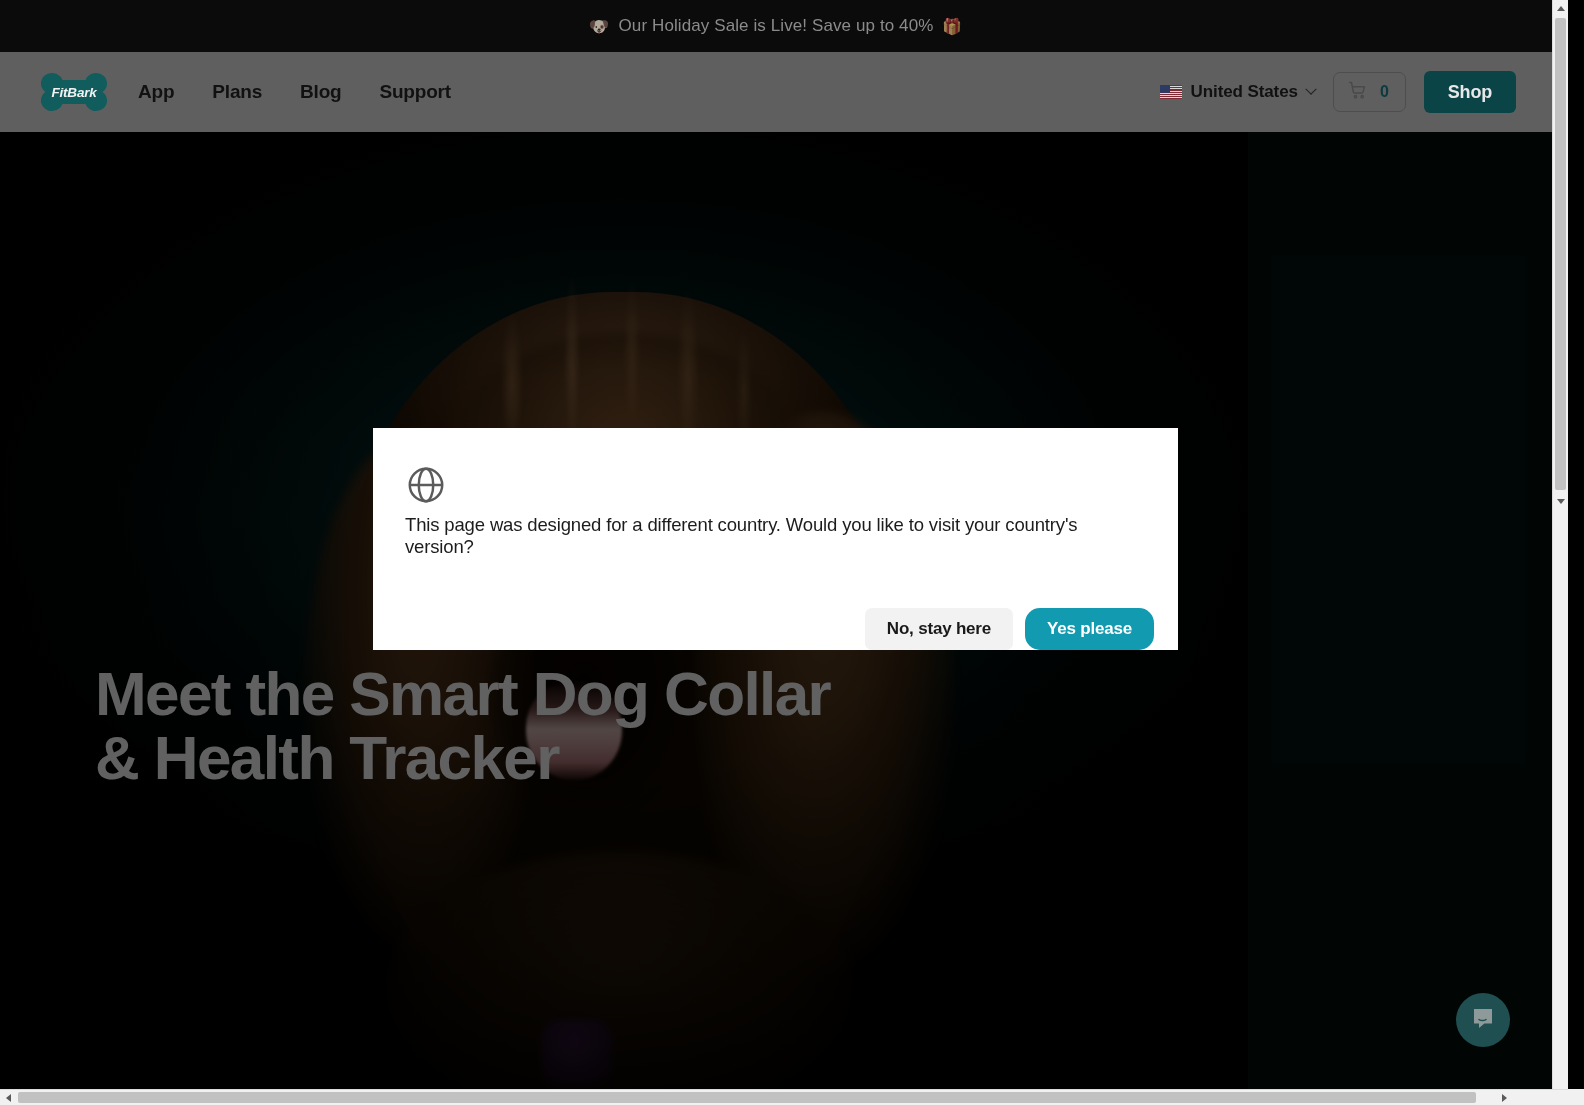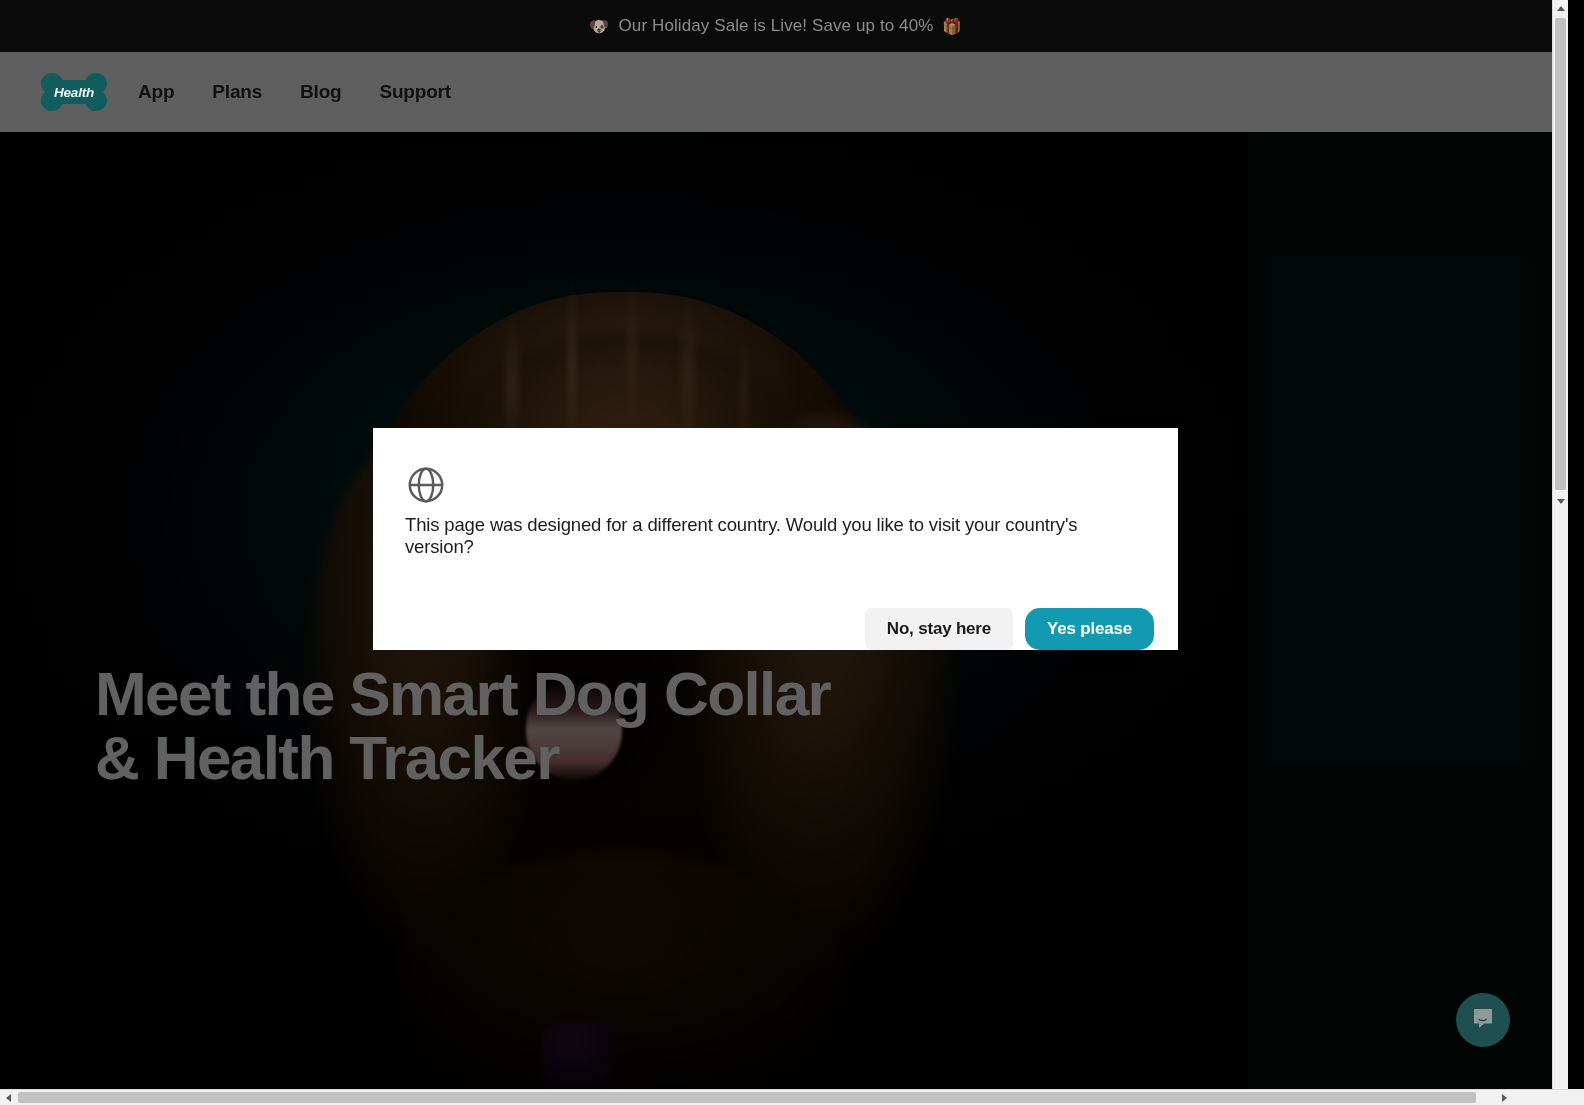--- a/index.html
+++ b/index.html
@@ -491,30 +491,52 @@
       </div>
     </div>
 
     <div id="header">
       <div class="logo">
         <div class="bone-lobe bl1"></div>
         <div class="bone-lobe bl2"></div>
         <div class="bone-lobe bl3"></div>
         <div class="bone-lobe bl4"></div>
         <div class="bone-mid"></div>
-        <div class="logo-text">Health</div>
+        <div class="logo-text">FitBark</div>
       </div>
 
       <div class="nav-links">
         <a class="nav-link">App</a>
         <a class="nav-link">Plans</a>
         <a class="nav-link">Blog</a>
         <a class="nav-link">Support</a>
       </div>
 
+      <div class="header-right">
+        <div class="country">
+          <span class="flag">
+            <span class="canton"></span>
+          </span>
+          <span class="country-name">United States</span>
+          <span class="chev"></span>
+        </div>
+
+        <div class="cart">
+          <span>
+            <svg width="20" height="20" viewBox="0 0 24 24" fill="none" stroke="#4a4a4a" stroke-width="1.8" stroke-linecap="round" stroke-linejoin="round">
+              <path d="M2 3h2.2l2.1 11.2a1.6 1.6 0 0 0 1.6 1.3h8.6a1.6 1.6 0 0 0 1.6-1.2l1.6-6.3H5.2"></path>
+              <circle cx="9" cy="20" r="1.3"></circle>
+              <circle cx="17" cy="20" r="1.3"></circle>
+            </svg>
+          </span>
+          <span class="cart-count">0</span>
+        </div>
+
+        <button class="shop-btn">Shop</button>
+      </div>
     </div>
 
     <div id="hero">
       <div class="dog">
         <div class="dog-head"></div>
         <div class="fur f1"></div>
         <div class="fur f2"></div>
         <div class="fur f3"></div>
         <div class="fur f5"></div>
         <div class="wisps"></div>

